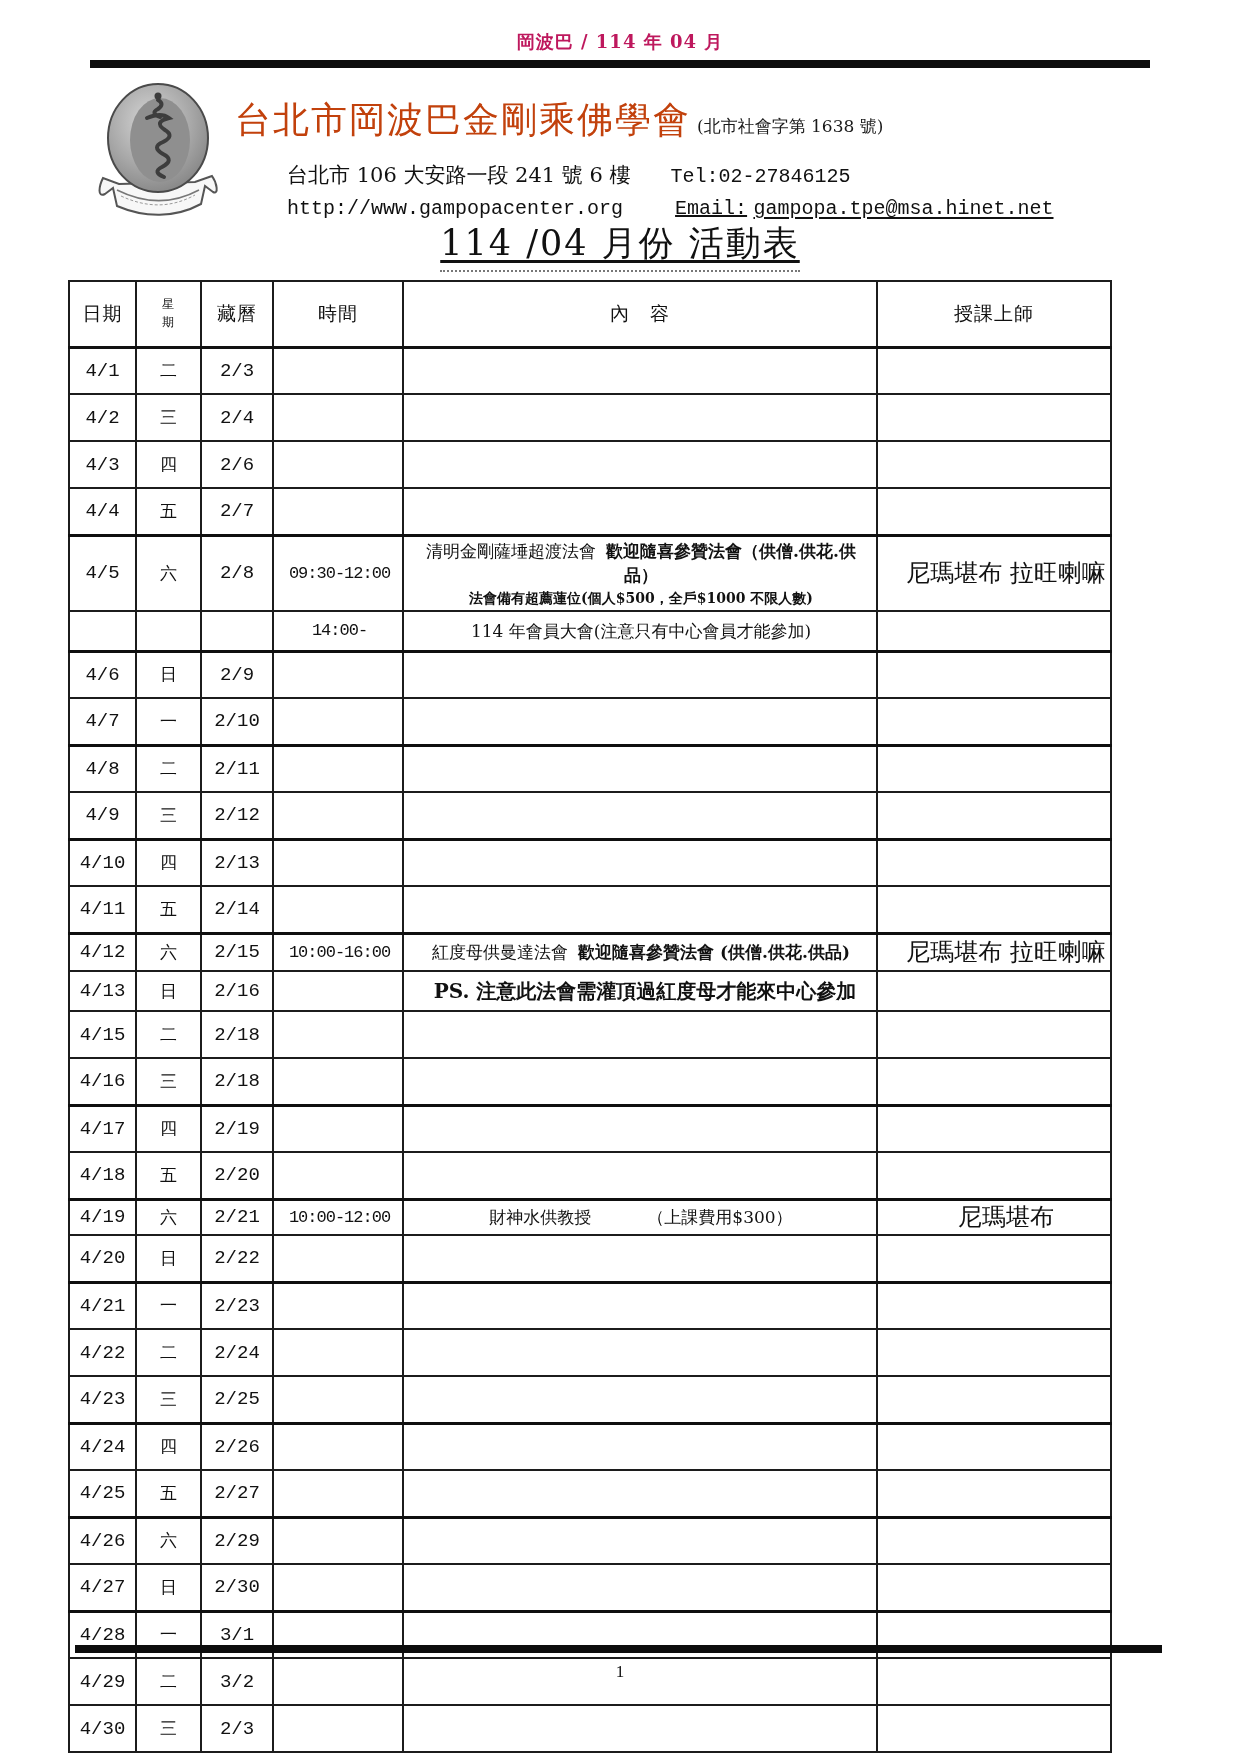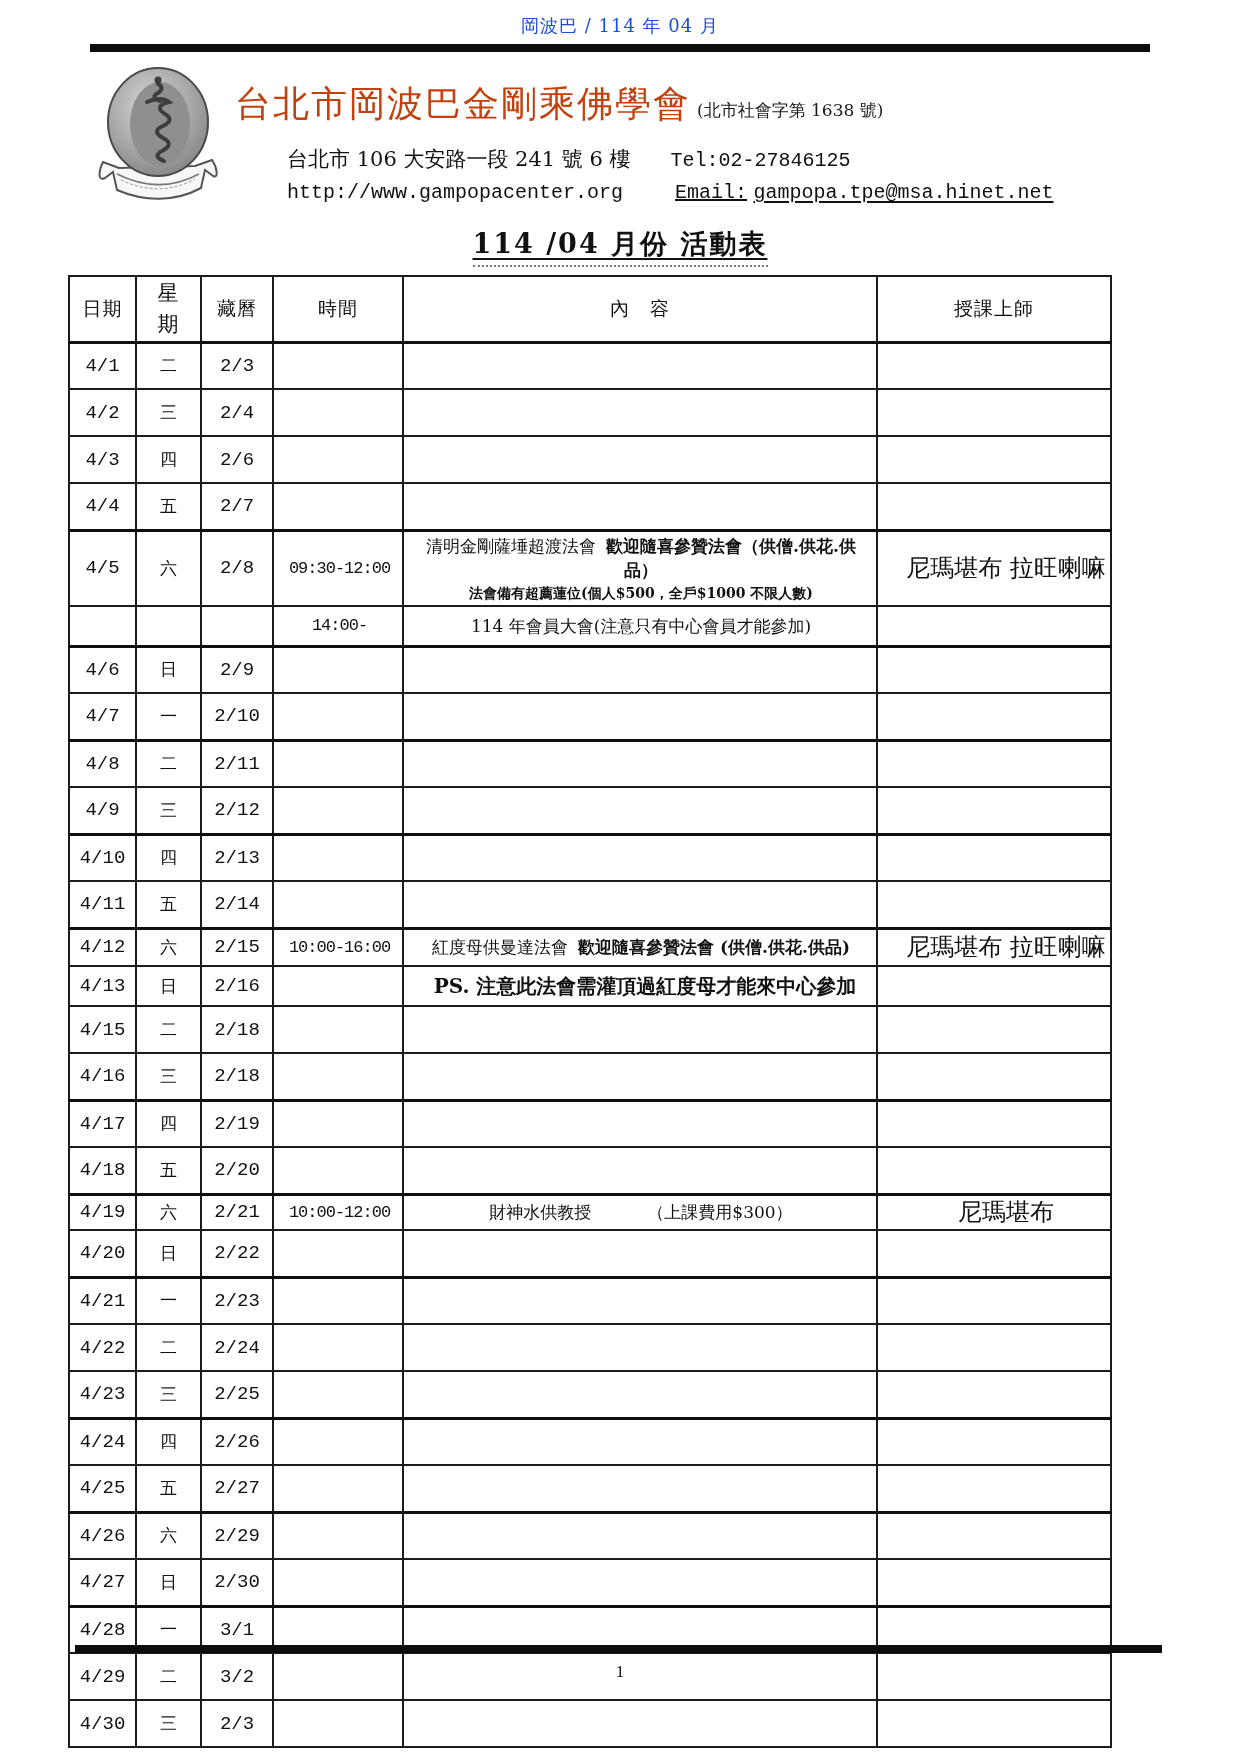--- a/index.html
+++ b/index.html
@@ -7,24 +7,25 @@
   body {
     width: 1240px; height: 1754px;
     position: relative;
     font-family: "DejaVu Serif", "Liberation Serif", serif;
     color: #111;
   }
   .page { width: 1240px; height: 1754px; position: relative; overflow: hidden; }
 
   .running-header {
     text-align: center;
-    padding-top: 14px;
+    padding-top: 30px;
     font-size: 18px;
     letter-spacing: 1px;
-    color: #1d4ed8;
+    color: #be185d;
+    font-weight: bold;
   }
   .header-rule {
     margin: 6px 90px 0 90px;
     height: 4px;
     border-top: 6px solid #0d0d0d;
     border-bottom: 2px solid #0d0d0d;
   }
 
   .org-block { display: flex; margin: 14px 0 0 95px; }
   .org-logo { flex: 0 0 auto; }
@@ -38,23 +39,23 @@
   .org-website { font-family: "Liberation Mono", "DejaVu Sans Mono", monospace; }
   .org-email-label { margin-left: 52px; font-family: "Liberation Mono", "DejaVu Sans Mono", monospace; text-decoration: underline; }
   .org-email {
     font-family: "Liberation Mono", "DejaVu Sans Mono", monospace;
     text-decoration: underline;
     text-underline-offset: 3px;
   }
 
   .table-title {
     text-align: center;
-    margin-top: 22px;
-    font-size: 27px;
-    font-weight: bold;
+    margin-top: 0;
+    font-size: 35px;
+    font-weight: normal;
     letter-spacing: 2px;
   }
   .table-title span {
     display: inline-block;
     text-decoration: underline;
     text-underline-offset: 5px;
     border-bottom: 2px dotted #777;
     padding-bottom: 3px;
   }
 
@@ -76,21 +77,21 @@
     font-weight: normal;
     font-size: 19px;
     border-bottom: 3px solid #111;
     letter-spacing: 1px;
   }
   .schedule thead .th-weekday-inner {
     display: inline-block;
     width: 1.15em;
     word-break: break-all;
     line-height: 1.45;
-    font-size: 21px;
+    font-size: 12px;
   }
   .schedule tbody tr { height: 47px; }
   .schedule tbody tr.row-event { height: 62px; }
   .schedule tbody tr.row-sub { height: 40px; }
   .schedule tbody tr.row-event-sm { height: 38px; }
   .schedule tbody tr.row-ps { height: 40px; }
   .schedule tbody tr.row-class { height: 36px; }
   .schedule tbody tr.group-top td { border-top: 3px solid #0f0f0f; }
 
   .cell-date, .cell-tibetan {

